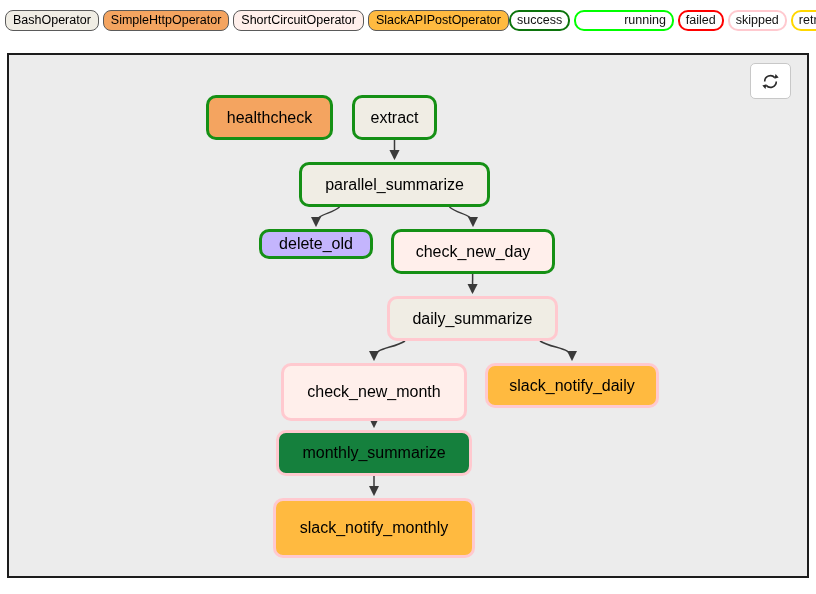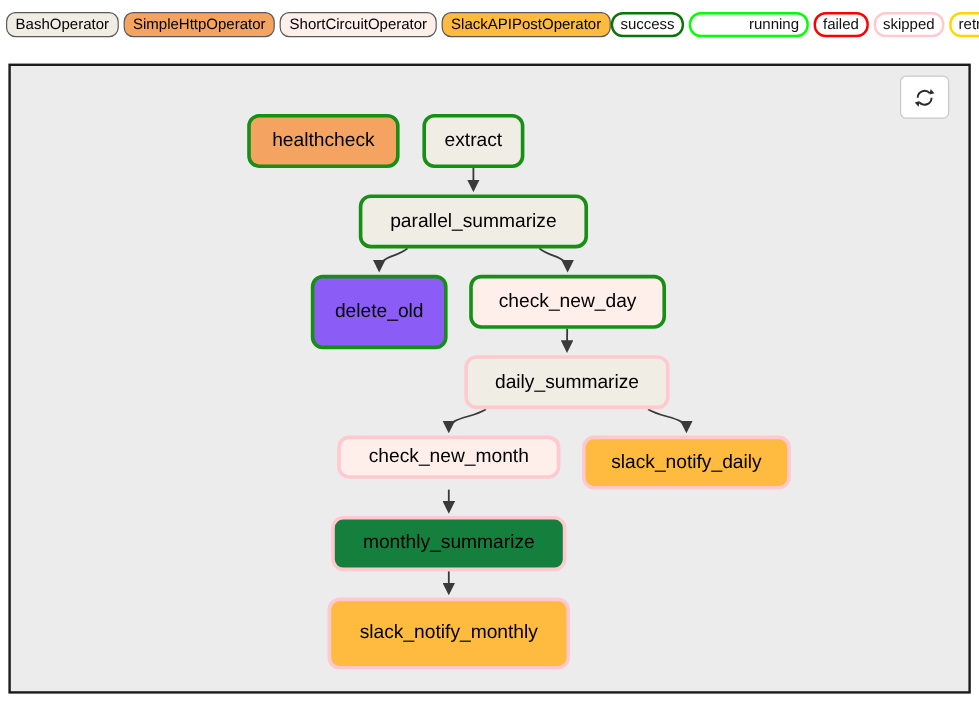--- a/index.html
+++ b/index.html
@@ -78,24 +78,24 @@
         <path d="M 531 286 C 543.8 294, 563 292, 563 304" fill="none" stroke="#3a3a3a" stroke-width="1.5" marker-end="url(#arrow)"></path>
         <path d="M 365 353 L 365 371" fill="none" stroke="#3a3a3a" stroke-width="1.5" marker-end="url(#arrow)"></path>
         <path d="M 365 421 L 365 439" fill="none" stroke="#3a3a3a" stroke-width="1.5" marker-end="url(#arrow)"></path>
       </g>
   </svg>
 
   <div id="node-layer">
       <div class="node" style="left: 197px; top: 40px; width: 127px; height: 45px; background: rgb(244, 164, 96); border-color: rgb(21, 144, 21);">healthcheck</div>
       <div class="node" style="left: 343px; top: 40px; width: 85px; height: 45px; background: rgb(240, 237, 228); border-color: rgb(21, 144, 21);">extract</div>
       <div class="node" style="left: 290px; top: 107px; width: 191px; height: 45px; background: rgb(240, 237, 228); border-color: rgb(21, 144, 21);">parallel_summarize</div>
-      <div class="node" style="left: 250px; top: 174px; width: 114px; height: 62px; background: #8b5cf6; border-color: rgb(21, 144, 21);">delete_old</div>
+      <div class="node" style="left: 250px; top: 174px; width: 114px; height: 30px; background: #c4b5fd; border-color: rgb(21, 144, 21);">delete_old</div>
       <div class="node" style="left: 382px; top: 174px; width: 164px; height: 45px; background: rgb(255, 239, 235); border-color: rgb(21, 144, 21);">check_new_day</div>
       <div class="node" style="left: 378px; top: 241px; width: 171px; height: 45px; background: rgb(240, 237, 228); border-color: rgb(255, 201, 207);">daily_summarize</div>
-      <div class="node" style="left: 272px; top: 308px; width: 186px; height: 36px; background: rgb(255, 239, 235); border-color: rgb(255, 201, 207);">check_new_month</div>
+      <div class="node" style="left: 272px; top: 308px; width: 186px; height: 58px; background: rgb(255, 239, 235); border-color: rgb(255, 201, 207);">check_new_month</div>
       <div class="node" style="left: 476px; top: 308px; width: 174px; height: 45px; background: rgb(255, 186, 64); border-color: rgb(255, 201, 207);">slack_notify_daily</div>
       <div class="node" style="left: 267px; top: 375px; width: 196px; height: 46px; background: #15803d; border-color: rgb(255, 201, 207);">monthly_summarize</div>
       <div class="node" style="left: 264px; top: 443px; width: 202px; height: 60px; background: rgb(255, 186, 64); border-color: rgb(255, 201, 207);">slack_notify_monthly</div>
     </div>
 
   <div class="refresh-btn">
     <span style="display:flex;">
       <svg width="19" height="19" viewBox="0 0 20 20">
         <path d="M16.1 10a6.1 6.1 0 0 1 -10.6 4.1" fill="none" stroke="#2b2b2b" stroke-width="1.7"></path>
         <path d="M3.9 10a6.1 6.1 0 0 1 10.6 -4.1" fill="none" stroke="#2b2b2b" stroke-width="1.7"></path>

